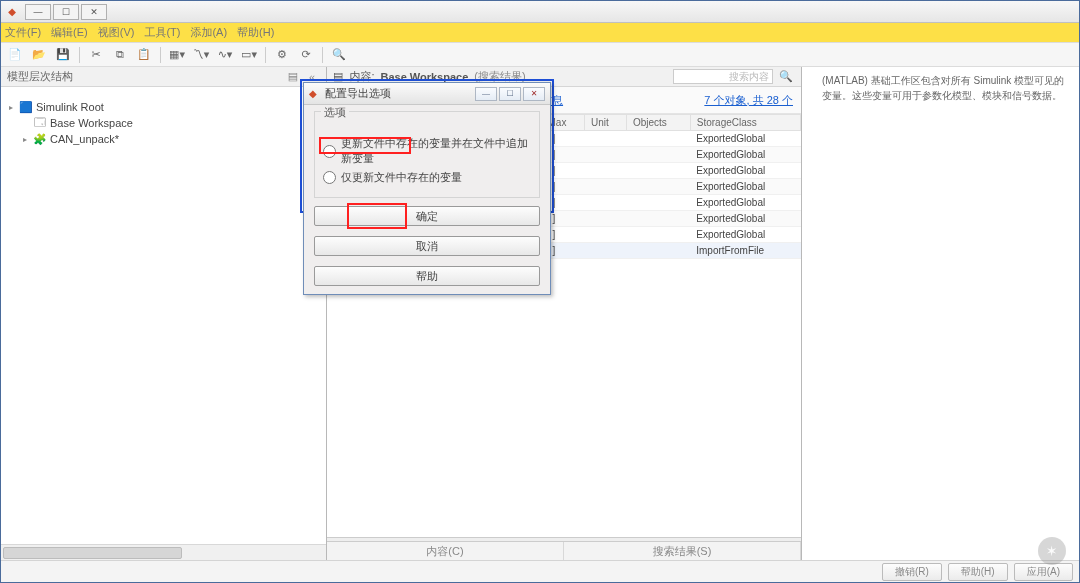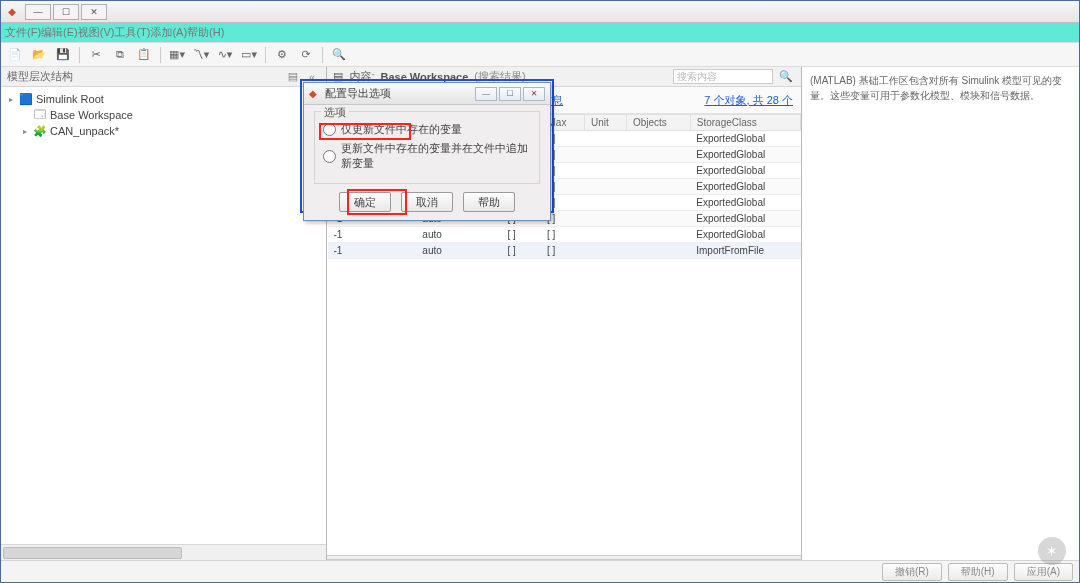--- a/index.html
+++ b/index.html
@@ -3,74 +3,74 @@
 <meta charset="utf-8">
 <style>
 * { box-sizing: border-box; margin: 0; padding: 0; }
 html, body { width: 1080px; height: 583px; overflow: hidden; font-family: "Microsoft YaHei", Arial, sans-serif; font-size: 11px; color:#333; background:#fff;}
 .window { width:100%; height:100%; display:flex; flex-direction:column; border:1px solid #4a6b9b;}
 .titlebar { height:22px; background:linear-gradient(#f7f7f7,#e6e6e6); border-bottom:1px solid #c0c0c0; display:flex; align-items:center; padding:0 4px; }
 .titlebar .tb-icon { width:14px; height:14px; margin-right:4px; display:flex; align-items:center; justify-content:center; color:#d04e2c; font-size:10px;}
 .titlebar .title { flex:1; font-size:11px; color:#555;}
 .titlebar .wbtns { display:flex; gap:0; }
 .titlebar .wbtn { width:26px; height:16px; border:1px solid #b0b0b0; background:#f4f4f4; display:flex; align-items:center; justify-content:center; font-size:9px; color:#555; margin-left:2px;}
-.menubar { height:20px; background:#5eead4; display:flex; align-items:center; padding:0 4px; color:#777; font-size:11px; border-bottom:1px solid #dcdcdc;}
+.menubar { height:20px; background:#fde047; display:flex; align-items:center; padding:0 4px; gap:10px; color:#777; font-size:11px; border-bottom:1px solid #dcdcdc;}
 .menubar span{cursor:default;}
 .toolbar { height:24px; background:#f6f6f6; border-bottom:1px solid #dcdcdc; display:flex; align-items:center; padding:0 4px; gap:4px;}
 .toolbar .tbtn { width:20px; height:18px; display:flex; align-items:center; justify-content:center; color:#666; border:1px solid transparent; border-radius:2px;}
 .toolbar .sep { width:1px; height:16px; background:#ccc; margin:0 2px;}
 .body { flex:1; display:flex; min-height:0;}
-.left-pane { width:326px; display:flex; flex-direction:column; border-right:1px solid #b8b8b8;}
+.left-pane { width:326px; display:flex; flex-direction:column; border-right:1px solid #b8b8b8;gap:8px;}
 .pane-header { height:20px; background:#f1f1f1; border-bottom:1px solid #d6d6d6; display:flex; align-items:center; padding:0 6px; font-size:11px; color:#666;}
 .pane-header .spacer{flex:1;}
 .pane-header .hicon{width:16px;height:14px;display:flex;align-items:center;justify-content:center;color:#888;margin-left:3px;}
 .tree { flex:1; padding:4px 4px; overflow:auto; font-size:11px; color:#444;}
 .tree-row { display:flex; align-items:center; height:16px; padding-left:4px;}
 .tree-row .twisty{width:10px; color:#888; font-size:8px;}
 .tree-row .ticon{width:14px;height:12px;margin-right:3px;display:flex;align-items:center;justify-content:center;}
 .tree-row.ind1{padding-left:18px;}
 .hsbar { height:16px; background:#f0f0f0; border-top:1px solid #d8d8d8; position:relative;}
 .hsbar .thumb{position:absolute; left:2px; top:2px; height:12px; width:55%; background:#d6d6d6; border:1px solid #bcbcbc; border-radius:2px;}
 .mid-pane { flex:1; display:flex; flex-direction:column; min-width:0;}
 .mid-top { height:20px; background:#f1f1f1; border-bottom:1px solid #d6d6d6; display:flex; align-items:center; padding:0 6px; font-size:11px; color:#555; gap:6px;}
-.mid-top .searchbox{margin-left:auto; width:100px; height:15px; border:1px solid #ccc; background:#fff; color:#bbb; padding:0 3px; font-size:10px;}
+.mid-top .searchbox{margin-left:auto; width:100px; height:15px; border:1px solid #ccc; background:#fff; color:#bbb; padding:0 3px; font-size:10px;text-align:right;}
 .seg-row { background:#fafafa; padding:4px 8px; display:flex; align-items:center; gap:8px; font-size:11px; color:#555; border-bottom:1px solid #e4e4e4;}
 .seg-row select,.seg-row .combo{height:18px; font-size:11px; border:1px solid #9aa; background:#fff; padding:0 18px 0 4px; position:relative;}
 .combo{display:inline-flex;align-items:center; min-width:110px;}
 .combo::after{content:"▾"; position:absolute; right:3px; color:#666; font-size:9px;}
 .linkish{color:#1a5fd0; text-decoration:underline; cursor:pointer;}
 .seg-row .rinfo{margin-left:auto;}
 .tablewrap{flex:1; overflow:auto; background:#fff;}
 table.data{width:100%; border-collapse:collapse; font-size:10px; color:#444;}
 table.data th{background:#f3f3f3; border:1px solid #e0e0e0; padding:2px 6px; text-align:left; font-weight:normal; color:#666;}
 table.data td{border-bottom:1px solid #f0f0f0; padding:2px 6px; height:14px;}
 table.data tr:nth-child(even) td{background:#fafafa;}
 table.data tr.sel td{background:#eef3fb;}
 .splitter-h { height:5px; background:#eee; border-top:1px solid #ccc; border-bottom:1px solid #ccc;}
 .bot-panels{height:18px; display:flex;}
 .bot-panels .bp{flex:1; background:#f3f3f3; border-right:1px solid #d8d8d8; display:flex; align-items:center; justify-content:center; font-size:11px; color:#888;}
 .right-pane { width:278px; display:flex; flex-direction:column; border-left:1px solid #b8b8b8;}
-.right-pane .content{flex:1; padding:6px 8px; font-size:10px; color:#666; line-height:1.5;}
+.right-pane .content{flex:1; padding:6px 8px; font-size:10px; color:#666; line-height:1.5;margin-left:12px;}
 .statusbar{height:22px; background:#f4f4f4; border-top:1px solid #d4d4d4; display:flex; align-items:center; padding:0 6px; justify-content:flex-end; gap:6px;}
 .statusbar .sbtn{height:18px; padding:0 12px; border:1px solid #bbb; background:linear-gradient(#fdfdfd,#ebebeb); border-radius:2px; font-size:10px; color:#888; display:flex; align-items:center;}
 
 .dialog{position:absolute; left:303px; top:82px; width:248px; border:1px solid #6f8db8; box-shadow:2px 2px 4px rgba(0,0,0,.25); background:#f0eeee;}
 .dialog-outline{position:absolute; left:300px; top:79px; width:254px; height:134px; border:2px solid #1e4fd6; pointer-events:none;}
 .dlg-title{height:22px; background:linear-gradient(#fbfbfb,#e4e4e4); border-bottom:1px solid #c8c8c8; display:flex; align-items:center; padding:0 5px;}
 .dlg-title .dicon{width:12px;height:12px;margin-right:4px;color:#d04e2c;font-size:10px;}
 .dlg-title .dt{flex:1; font-size:11px; color:#444;}
 .dlg-title .dbtn{width:22px;height:14px;border:1px solid #aeb7c4;background:linear-gradient(#fafcff,#e5ecf5);margin-left:2px;display:flex;align-items:center;justify-content:center;font-size:8px;color:#5a6b85;}
 .dlg-title .dbtn.close{color:#a03030;}
 .dlg-body{padding:6px 10px 8px; font-size:11px; color:#444;}
-.group{border:1px solid #d4d4d4; padding:6px 8px 8px; position:relative; background:#f0eeee;}
+.group{border:1px solid #d4d4d4; padding:20px 8px 8px; position:relative; background:#f0eeee;}
 .group .glabel{position:absolute; top:-7px; left:6px; background:#f0eeee; padding:0 3px; font-size:11px; color:#555;}
 .radios label{display:flex; align-items:center; gap:5px; margin:4px 0; font-size:11px; color:#444;}
 .radios input{margin:0;}
 .hl{position:absolute; border:2px solid #ff2020; pointer-events:none;}
-.dlg-btns{display:flex; gap:10px; justify-content:center; margin-top:8px;}
+.dlg-btns{display:flex; gap:10px; justify-content:center; margin-top:8px;flex-direction:column;}
 .dlg-btns .btn{min-width:52px; height:20px; border:1px solid #9a9a9a; background:linear-gradient(#fdfdfd,#e8e8e8); border-radius:2px; font-size:11px; display:flex; align-items:center; justify-content:center;}
 .watermark{position:absolute; right:14px; bottom:18px; font-size:22px; color:rgba(120,120,120,.45); letter-spacing:1px; display:flex; align-items:center; gap:8px; pointer-events:none;}
 .watermark .wm-icon{width:28px;height:28px;border-radius:50%;background:rgba(140,140,140,.35);display:flex;align-items:center;justify-content:center;color:rgba(255,255,255,.9);font-size:14px;}
 </style>
 </head>
 <body>
 
 <div class="window">
   <div class="titlebar">
     <span class="tb-icon">◆</span>
@@ -240,20 +240,24 @@
                 <td>[ ]</td>
                 <td>[ ]</td>
                 <td></td>
                 <td></td>
                 <td>ImportFromFile</td>
               </tr>
             </tbody>
         </table>
       </div>
       <div class="splitter-h"></div>
+      <div class="bot-panels">
+        <div class="bp">内容(C)</div>
+        <div class="bp">搜索结果(S)</div>
+      </div>
     </div>
 
     <div class="right-pane">
       <div class="content">(MATLAB) 基础工作区包含对所有 Simulink 模型可见的变量。这些变量可用于参数化模型、模块和信号数据。</div>
     </div>
   </div>
 
   <div class="statusbar">
     <div class="sbtn">撤销(R)</div>
     <div class="sbtn">帮助(H)</div>
@@ -270,25 +274,25 @@
     <div class="dbtn">☐</div>
     <div class="dbtn close">✕</div>
   </div>
   <div class="dlg-body">
     <div class="group">
       <span class="glabel">选项</span>
       <div class="radios" style="position:relative;">
         <div class="hl" style="left:-4px; top:1px; width:92px; height:17px;"></div>
         <label>
             <input type="radio" style="">
-            <span>仅更新文件中存在的变量</span>
+            <span>更新文件中存在的变量并在文件中追加新变量</span>
           </label>
         <label>
             <input type="radio" style="">
-            <span>更新文件中存在的变量并在文件中追加新变量</span>
+            <span>仅更新文件中存在的变量</span>
           </label>
       </div>
     </div>
     <div class="dlg-btns" style="position:relative;">
       <div class="hl" style="left:33px; top:-3px; width:60px; height:26px;"></div>
       <div class="btn">确定</div>
       <div class="btn">取消</div>
       <div class="btn">帮助</div>
     </div>
   </div>

